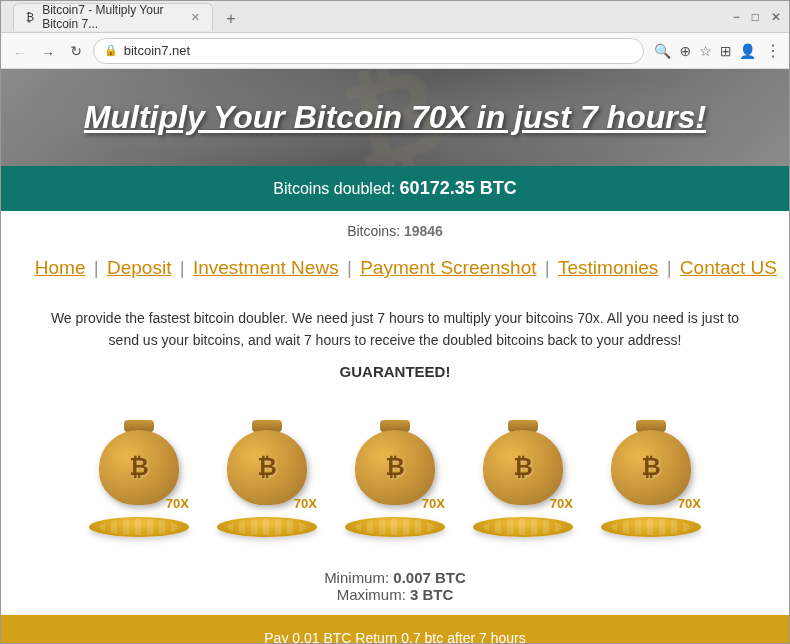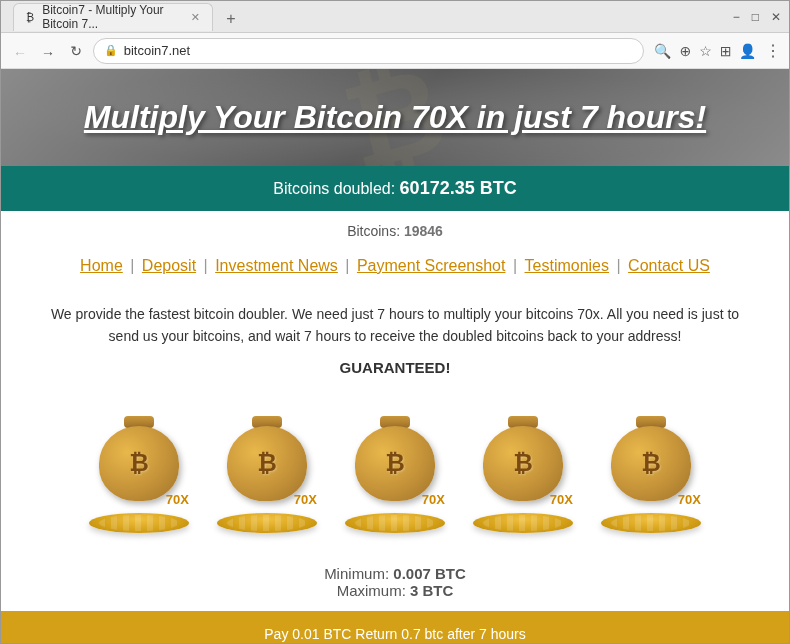--- a/index.html
+++ b/index.html
@@ -199,23 +199,23 @@
       font-size: 14px;
     }
 
     .addresses-row .count {
       color: #737373;
       font-weight: bold;
     }
 
     
     .nav-links {
-      text-align: center;
+      text-align: right;
       padding: 6px 12px 12px;
-      font-size: 16px;
+      font-size: 19px;
       color: #555;
     }
 
     .nav-links a {
       color: #CC8800;
       text-decoration: underline;
       cursor: pointer;
     }
 
     .nav-links span {

